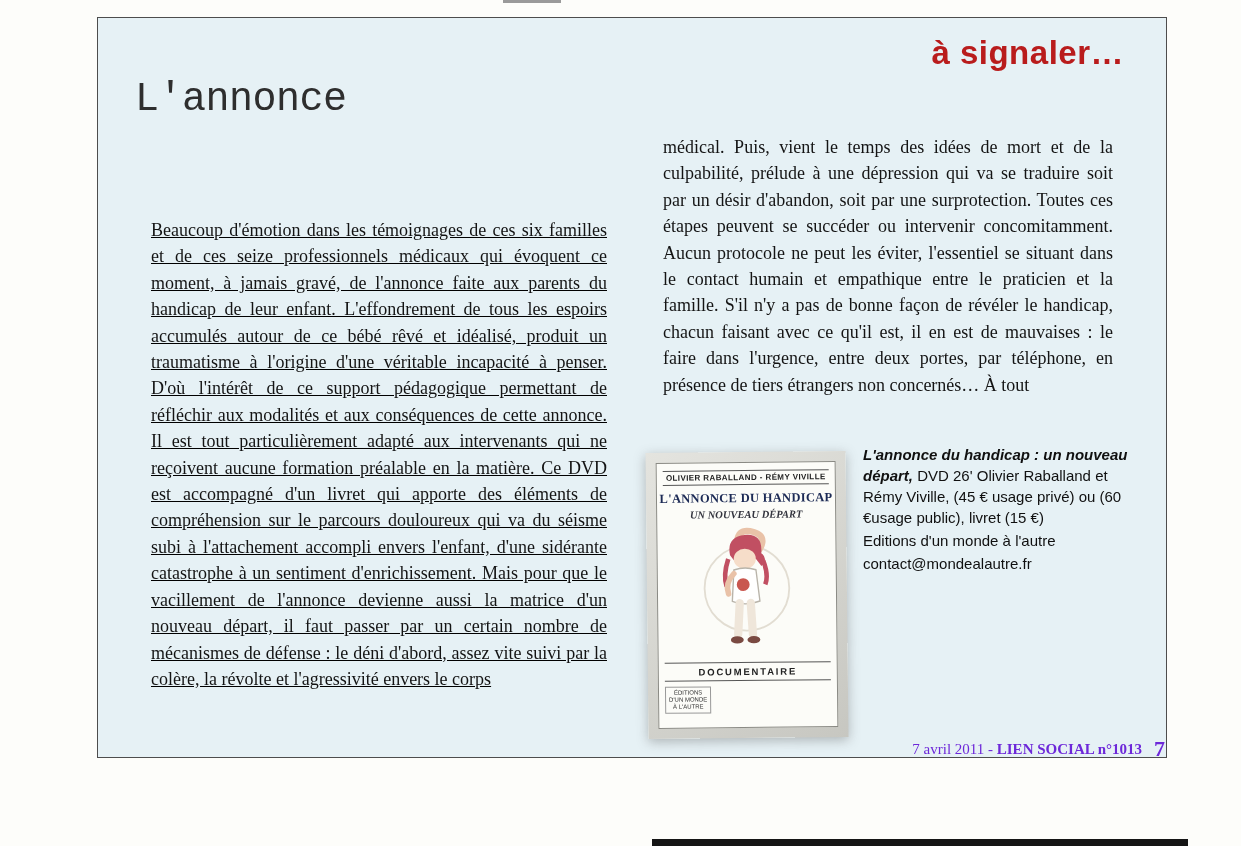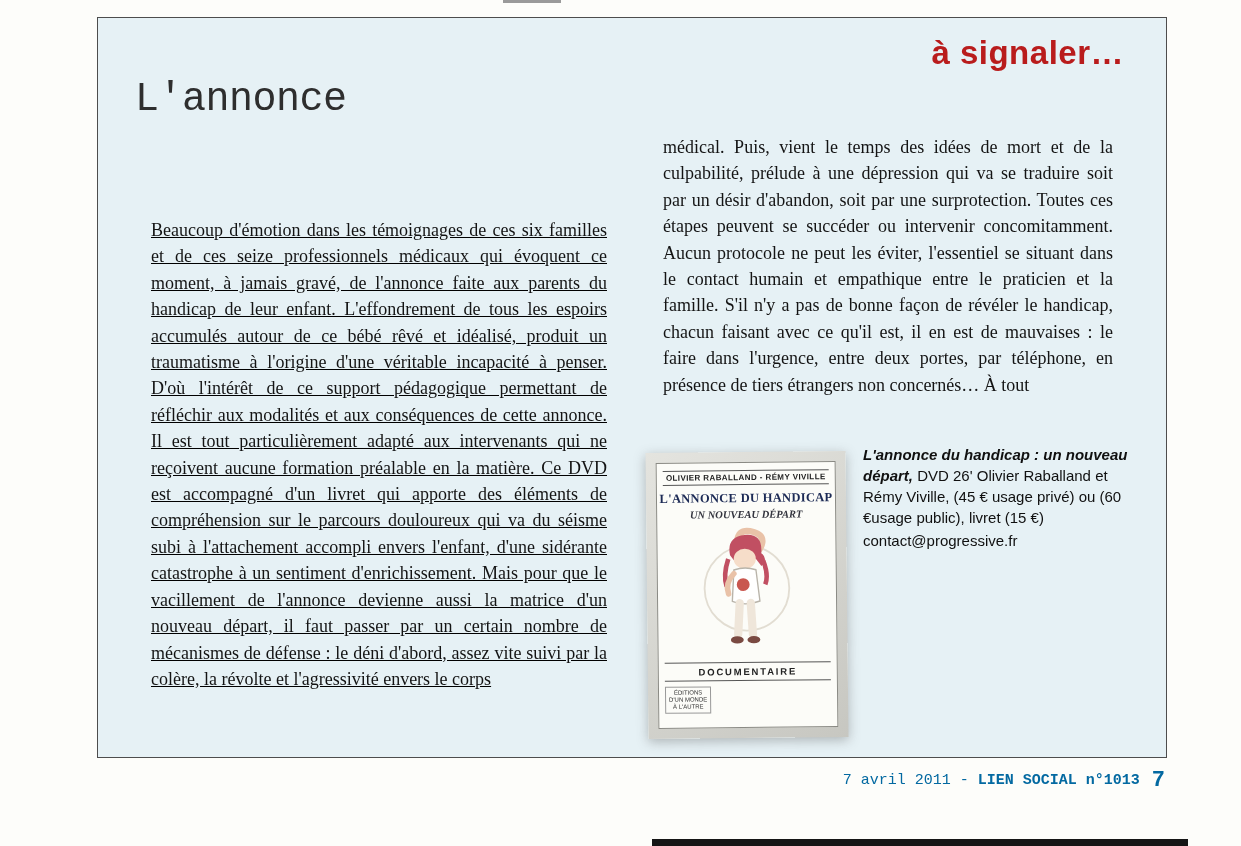--- a/index.html
+++ b/index.html
@@ -102,23 +102,23 @@
   }
   .caption {
     margin-top: 46px;
     font-family: "Liberation Sans", sans-serif;
     font-size: 15px; line-height: 21px;
     color: #101010;
   }
   .caption-lead { font-weight: bold; font-style: italic; }
   .caption-line { margin-top: 2px; }
   .footer {
-    position: absolute; right: 76px; top: 768px;
-    font-family: Liberation Mono, monospace;
-    font-size: 15px; color: #0369a1;
+    position: absolute; right: 76px; top: 736px;
+    font-family: Liberation Serif, serif;
+    font-size: 15px; color: #6d28d9;
     white-space: nowrap;
   }
   .footer .journal { font-weight: bold; }
   .footer .page-num {
     font-weight: bold; font-size: 22px; margin-left: 12px;
     vertical-align: -2px;
   }
   .artifact-bottom {
     position: absolute; left: 652px; top: 839px;
     width: 536px; height: 7px; background: #151515;
@@ -173,21 +173,22 @@
             <div>ÉDITIONS</div>
             <div>D'UN MONDE</div>
             <div>À L'AUTRE</div>
           </div>
         </div>
       </div>
 
 
       <div class="caption">
         <span class="caption-lead">L'annonce du handicap : un nouveau départ,</span><span> DVD 26' Olivier Raballand et Rémy Viville, (45 € usage privé) ou (60 €usage public), livret (15 €)</span>
-        <div class="caption-line">contact@progressive.fr</div>
+        <div class="caption-line">Editions d'un monde à l'autre</div>
+        <div class="caption-line">contact@mondealautre.fr</div>
       </div>
 
     </div>
   </div>
 
 </div>
 
 <div class="footer">
   <span>7 avril 2011 - </span><span class="journal">LIEN SOCIAL n°1013</span><span class="page-num">7</span>
 </div>

